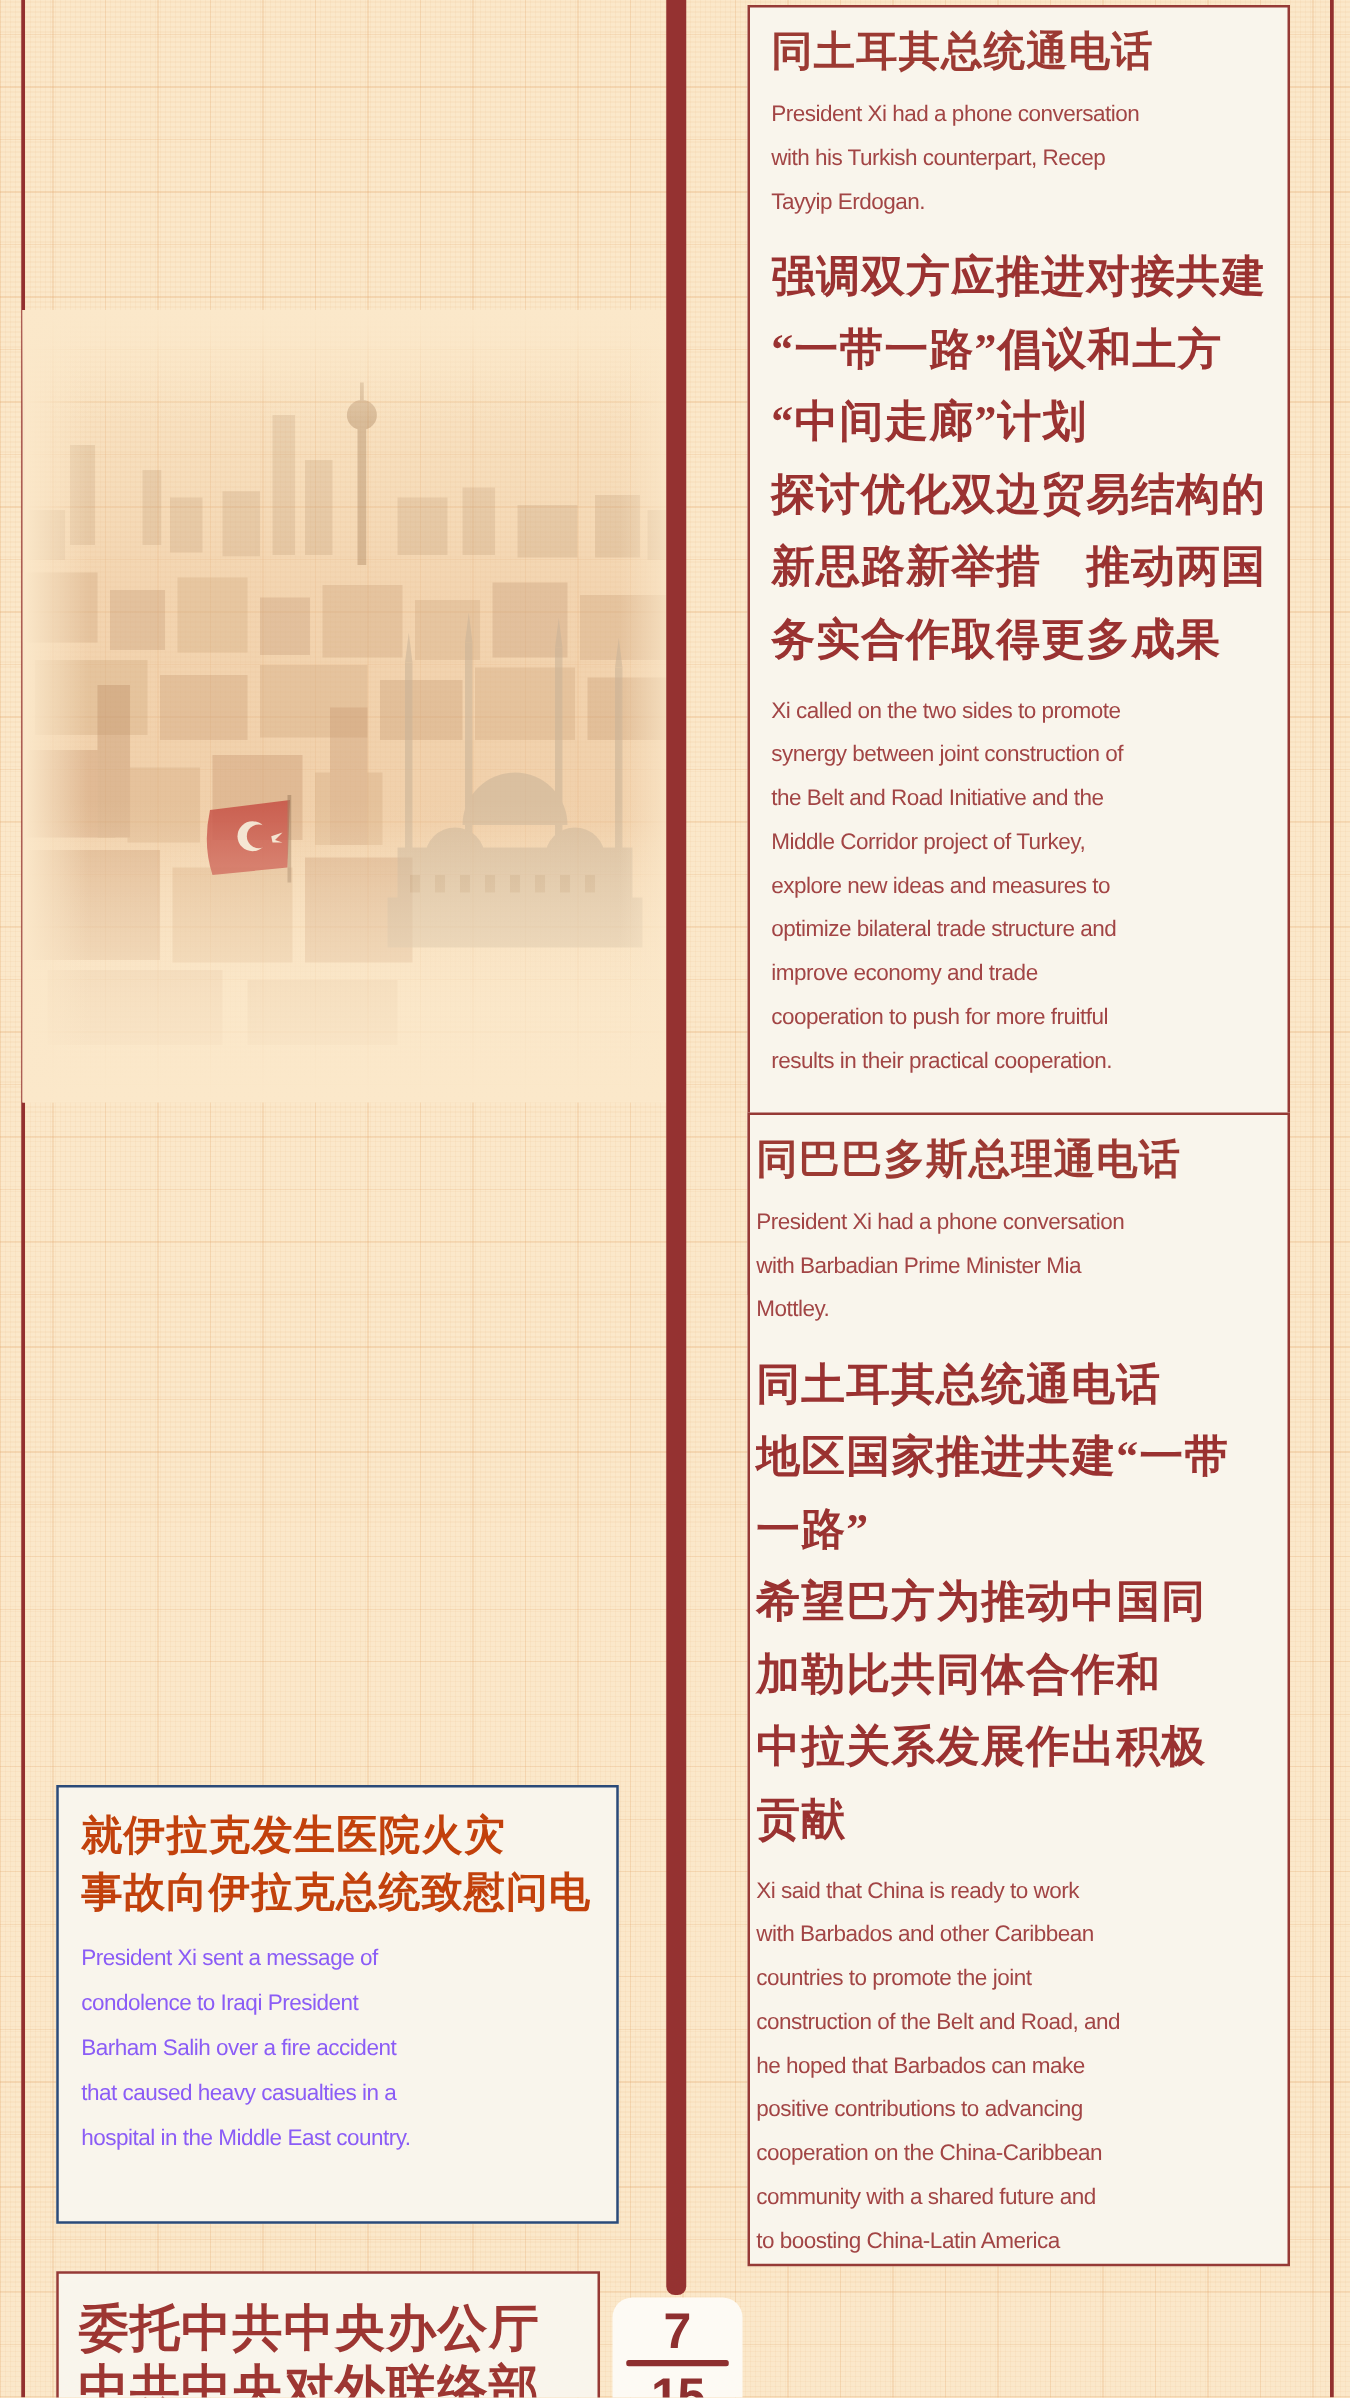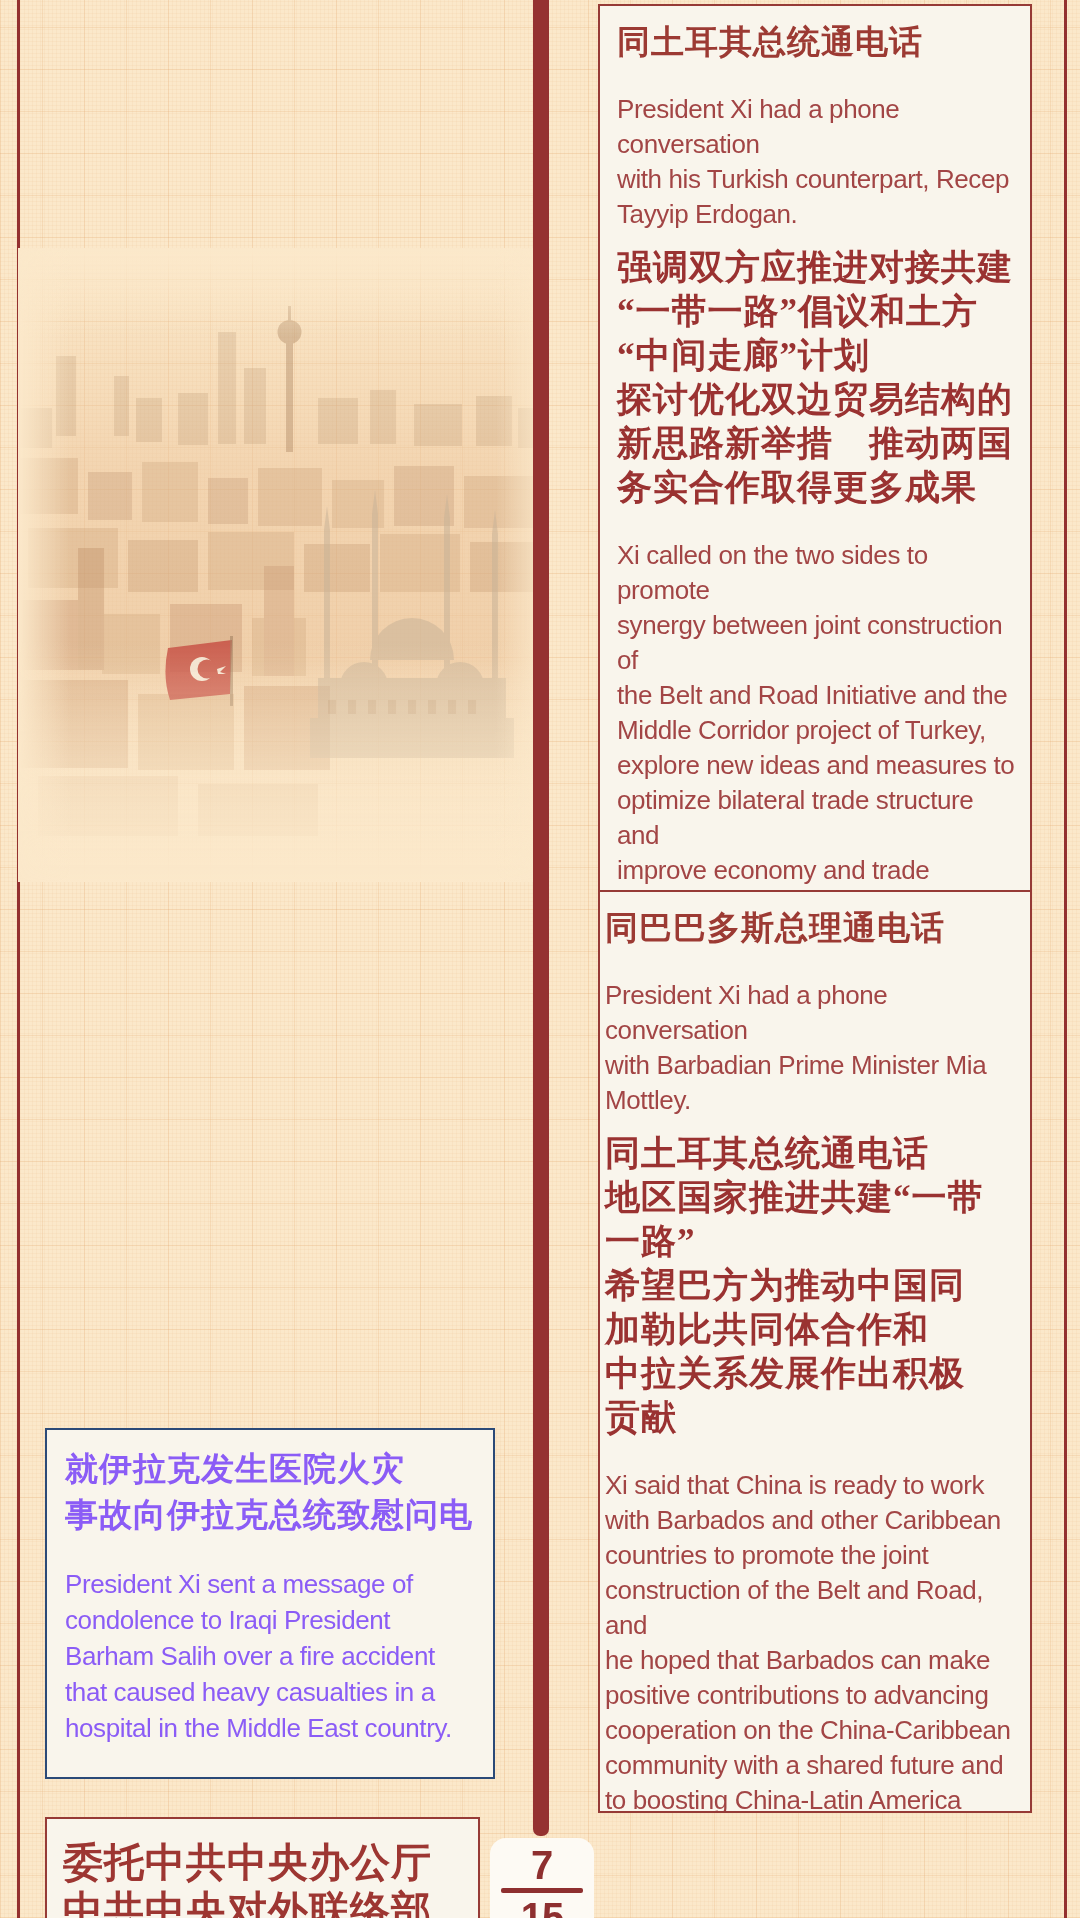--- a/index.html
+++ b/index.html
@@ -26,24 +26,24 @@
       linear-gradient(to bottom,#fbe8ca 0%,rgba(251,232,202,0) 14%,rgba(251,232,202,0) 62%,#fbe8ca 100%);
   }
 
   .timeline-bar{position:absolute;left:533px;top:0;width:16px;height:1836px;background:#953231;border-radius:0 0 7px 7px;}
 
   .card{position:absolute;background:#f9f5ec;box-sizing:border-box;overflow:hidden;}
   .card.red{border:2px solid #963a36;}
   .card.blue{border:2px solid #2b4a78;}
 
   .cn-title{font-family:"Liberation Serif","DejaVu Serif",serif;font-size:33px;line-height:44px;color:#9c3a33;font-weight:bold;letter-spacing:1px;white-space:pre-line;}
-  .cn-title.navy{color:#8b5cf6;line-height:46px;font-size:33px;}
-  .en{font-size:26px;line-height:35px;letter-spacing:-0.4px;color:#a24545;white-space:pre-line;margin-top:28px;}
+  .cn-title.navy{color:#c2410c;line-height:46px;font-size:33px;}
+  .en{font-size:18px;line-height:35px;letter-spacing:-0.4px;color:#a24545;white-space:pre-line;margin-top:10px;}
   .en.navy{color:#8b5cf6;line-height:36px;}
-  .cn-highlight{font-family:"Liberation Serif","DejaVu Serif",serif;font-size:35px;line-height:44px;color:#9a3231;font-weight:bold;letter-spacing:1px;white-space:pre-line;margin-top:14px;}
+  .cn-highlight{font-family:"Liberation Serif","DejaVu Serif",serif;font-size:35px;line-height:58px;color:#9a3231;font-weight:bold;letter-spacing:1px;white-space:pre-line;margin-top:14px;}
 
   .card.turkey{left:598px;top:4px;width:434px;height:1032px;padding:14px 14px 0 17px;}
   .card.barbados{left:598px;top:890px;width:434px;height:923px;padding:14px 14px 0 5px;}
   .card.iraq{left:45px;top:1428px;width:450px;height:351px;padding:16px 16px 0 18px;}
   .card.entrust{left:45px;top:1817px;width:435px;height:150px;padding:20px 0 0 16px;}
   .entrust-text{font-family:"Liberation Serif","DejaVu Serif",serif;font-size:40px;line-height:48px;color:#9d3632;font-weight:bold;letter-spacing:1px;white-space:pre-line;}
 
   .page-indicator{
     position:absolute;left:490px;top:1838px;width:104px;height:110px;
     background:#fdfaf4;border-radius:16px;text-align:center;

